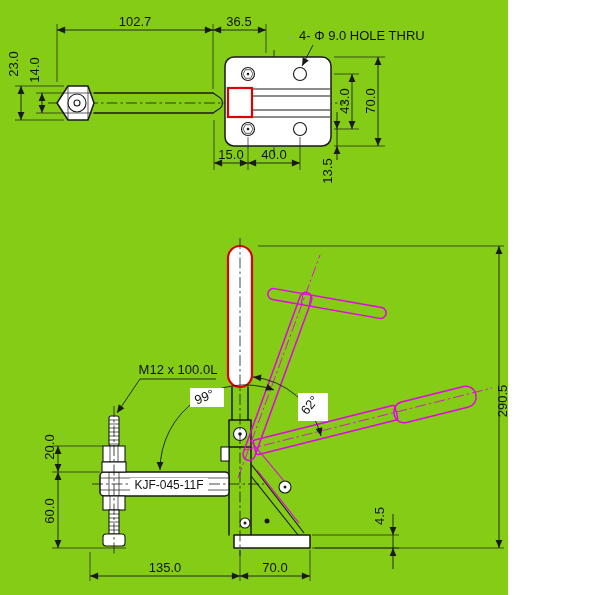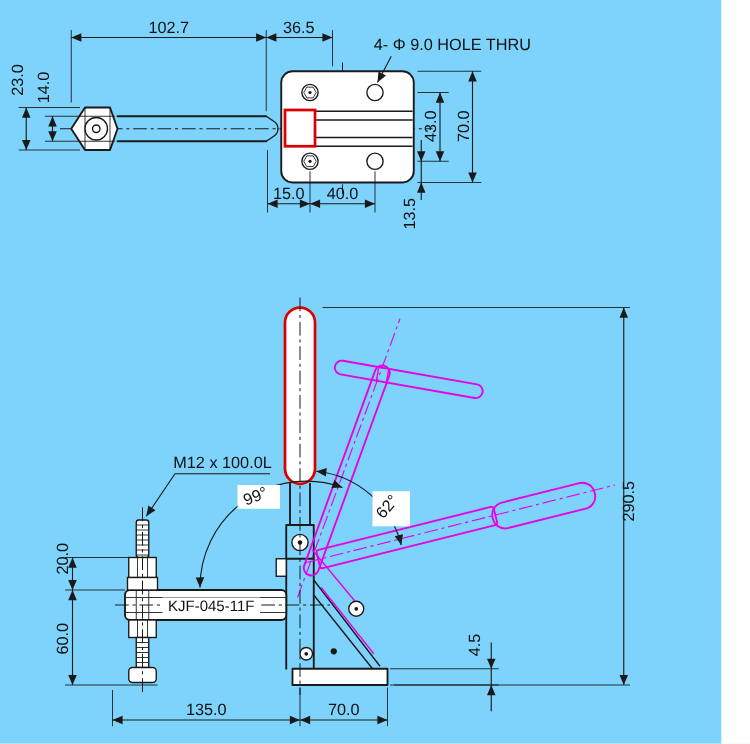--- a/index.html
+++ b/index.html
@@ -1,16 +1,16 @@
 <!DOCTYPE html>
 <html><head>
 <meta charset="utf-8">
 <style>
   html,body{margin:0;padding:0;background:#ffffff;}
-  .stage{width:577px;height:595px;position:relative;background:#7dd3fc;font-family:"Liberation Sans",sans-serif;}
+  .stage{width:508px;height:595px;position:relative;background:#84cc16;font-family:"Liberation Sans",sans-serif;}
   svg{display:block;}
   .ol  {stroke:#1a1a1a;stroke-width:1.5;fill:none;stroke-linejoin:round;stroke-linecap:round;}
   .olw {stroke:#1a1a1a;stroke-width:1.5;fill:#ffffff;stroke-linejoin:round;}
   .ol2 {stroke:#1a1a1a;stroke-width:1.1;fill:#ffffff;}
   .ln  {stroke:#1a1a1a;stroke-width:1.1;fill:none;}
   .thin{stroke:#1a1a1a;stroke-width:0.7;fill:none;}
   .dim {stroke:#1a1a1a;stroke-width:0.9;fill:none;}
   .cl  {stroke:#1a1a1a;stroke-width:0.8;fill:none;stroke-dasharray:11 3 2.5 3;}
   .red {stroke:#dd0000;stroke-width:2.2;fill:#ffffff;}
   .mag {stroke:#e800e8;stroke-width:1.5;fill:none;stroke-linejoin:round;}

